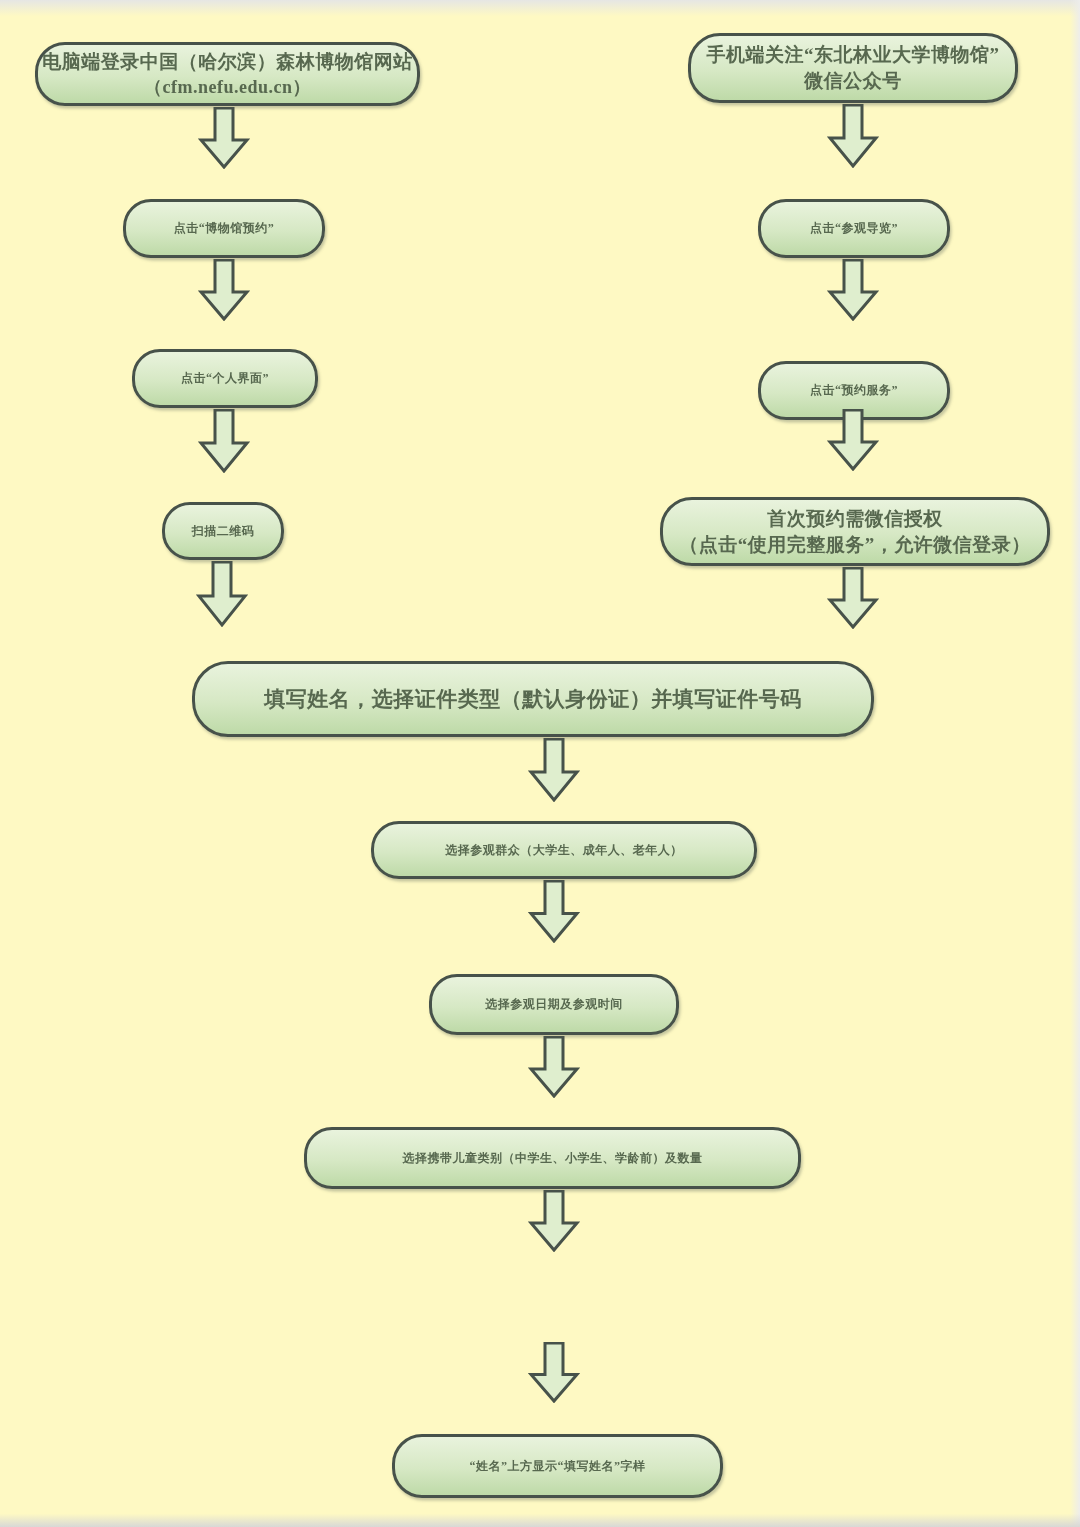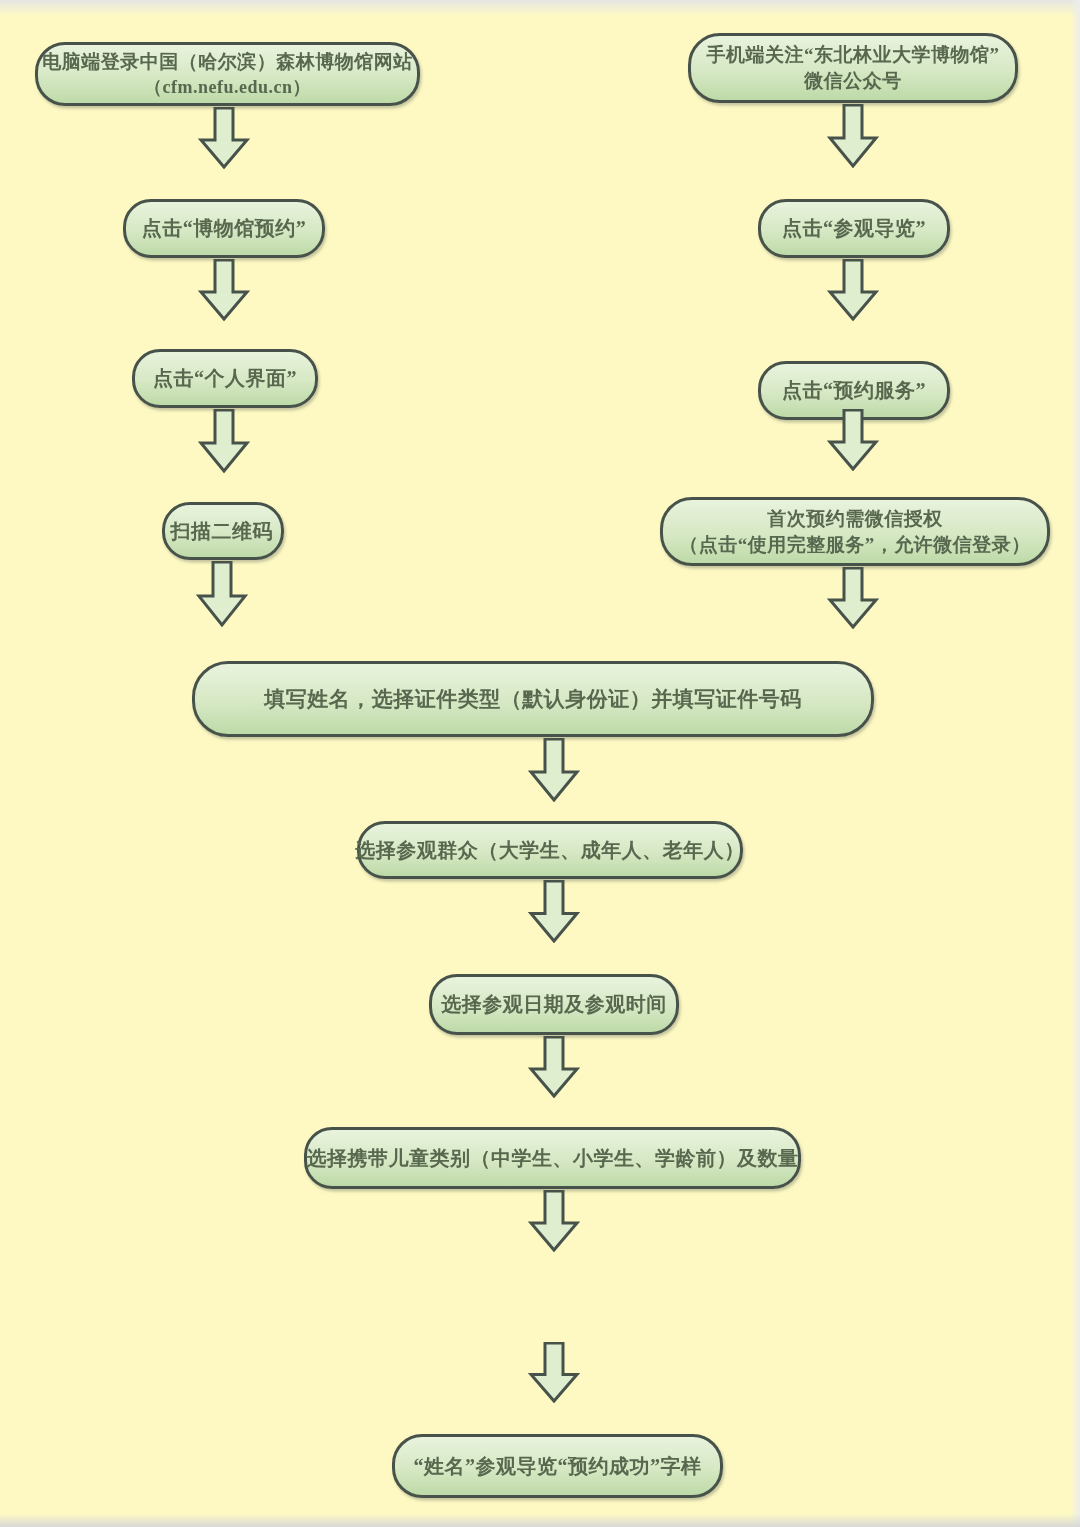--- a/index.html
+++ b/index.html
@@ -32,39 +32,39 @@
     flex-direction: column;
     align-items: center;
     justify-content: center;
     text-align: center;
     border: 3px solid #47524a;
     border-radius: 28px;
     background: linear-gradient(180deg, #e9f3dd 0%, #d6e8c4 55%, #bedaa8 100%);
     box-shadow: 1.5px 2.5px 3px rgba(90,100,90,0.35);
     color: #57684f;
     font-weight: 600;
-    font-size: 20px;
+    font-size: 12px;
     line-height: 1.35;
     letter-spacing: 0.5px;
     padding: 3px 8px;
   }
   .node .ln { display: block; white-space: nowrap; }
   .sub { font-size: 18px; }
 
   
   .n-pc1 { left: 35px;  top: 42px;   width: 385px; height: 64px; border-radius: 30px; font-size: 19px; }
   .n-pc2 { left: 123px; top: 199px;  width: 202px; height: 59px; }
   .n-pc3 { left: 132px; top: 349px;  width: 186px; height: 59px; }
-  .n-pc4 { left: 162px; top: 502px;  width: 122px; height: 58px; align-items: flex-end; }
+  .n-pc4 { left: 162px; top: 502px;  width: 122px; height: 58px; }
   .n-mb1 { left: 688px; top: 33px;   width: 330px; height: 70px; border-radius: 32px; font-size: 19px; }
   .n-mb2 { left: 758px; top: 199px;  width: 192px; height: 59px; }
   .n-mb3 { left: 758px; top: 349px;  width: 192px; height: 59px; margin-top: 12px; }
   .n-mb4 { left: 660px; top: 497px;  width: 390px; height: 69px; border-radius: 32px; font-size: 19px; }
   .n-mg1 { left: 192px; top: 661px;  width: 682px; height: 76px; border-radius: 36px; font-size: 21px; }
-  .n-mg2 { left: 357px; top: 821px;  width: 386px; height: 58px; }
+  .n-mg2 { left: 371px; top: 821px;  width: 386px; height: 58px; }
   .n-mg3 { left: 429px; top: 974px;  width: 250px; height: 61px; }
   .n-mg4 { left: 304px; top: 1127px; width: 497px; height: 62px; }
   .n-mg5 { left: 481px; top: 1282px; width: 144px; height: 59px; }
   .n-mg6 { left: 392px; top: 1434px; width: 331px; height: 64px; border-radius: 30px; }
 
   .arrow { position: absolute; width: 52px; }
   .arrow svg { width: 100%; height: 100%; display: block; }
   .arrow path { fill: #dfeece; stroke: #47524a; stroke-width: 3; }
 
   
@@ -125,21 +125,21 @@
   <div class="node n-mg2">
     <span class="ln">选择参观群众（大学生、成年人、老年人）</span>
   </div>
   <div class="node n-mg3">
     <span class="ln">选择参观日期及参观时间</span>
   </div>
   <div class="node n-mg4">
     <span class="ln">选择携带儿童类别（中学生、小学生、学龄前）及数量</span>
   </div>
   <div class="node n-mg6">
-    <span class="ln">“姓名”参观导览“预约成功”字样</span>
+    <span class="ln">“姓名”上方显示“填写姓名”字样</span>
   </div>
 
   <div class="arrow a-l1">
       <svg viewBox="0 0 52 64" preserveAspectRatio="none">
         <path vector-effect="non-scaling-stroke" d="M17 1 H35 V34 H49 L26 62 L3 34 H17 Z"></path>
       </svg>
     </div>
   <div class="arrow a-l2">
       <svg viewBox="0 0 52 64" preserveAspectRatio="none">
         <path vector-effect="non-scaling-stroke" d="M17 1 H35 V34 H49 L26 62 L3 34 H17 Z"></path>

